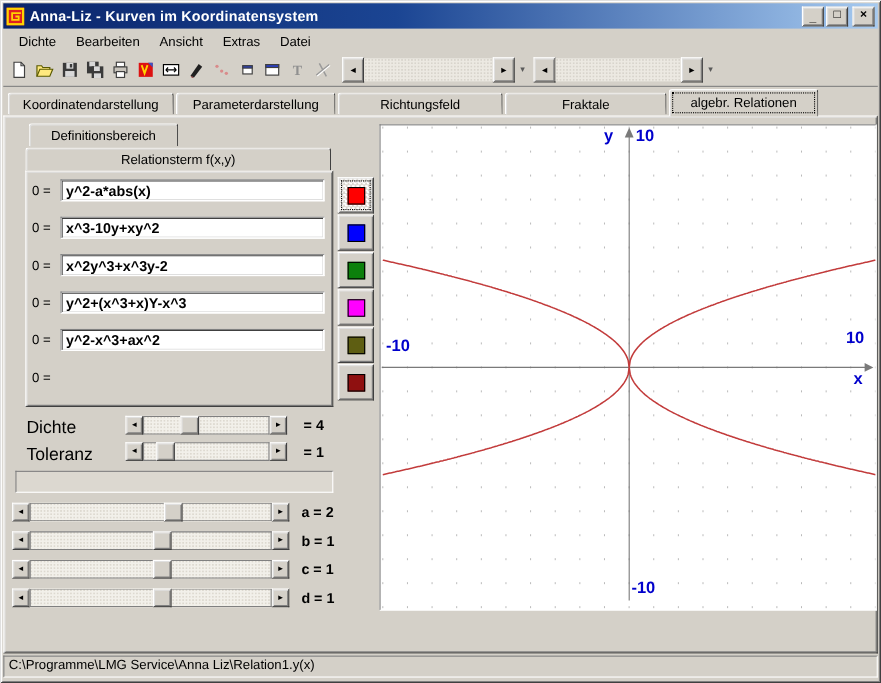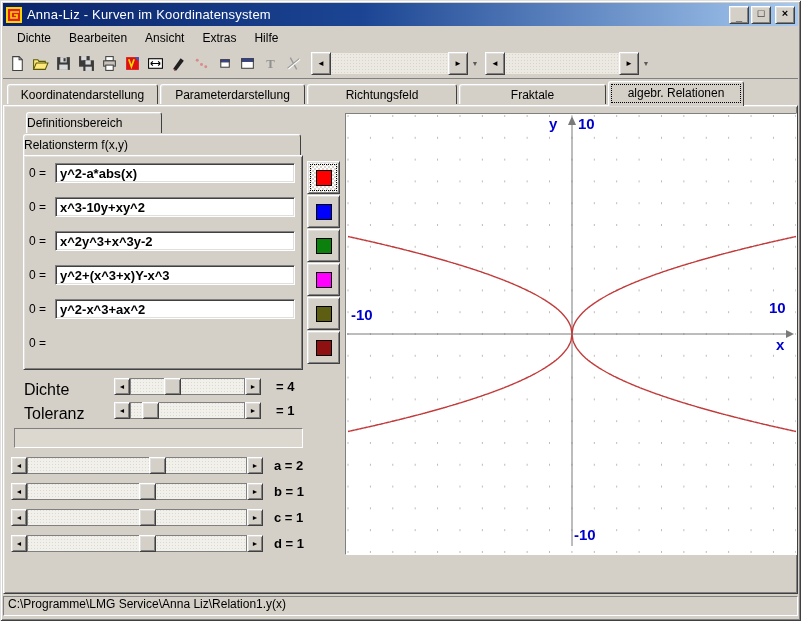--- a/index.html
+++ b/index.html
@@ -9,21 +9,21 @@
     box-shadow:inset 1px 1px 0 #dfdfdf, inset -1px -1px 0 #404040,
                inset 2px 2px 0 #ffffff, inset -2px -2px 0 #808080;}
   
   .raised{background:#d4d0c8;border:1px solid;border-color:#ffffff #404040 #404040 #ffffff;
           box-shadow:inset 1px 1px 0 #dfdfdf, inset -1px -1px 0 #808080;}
   
   .titlebar{position:absolute;left:3px;top:3px;width:795px;height:23px;
     background:linear-gradient(90deg,#0a246a 0%,#1b4593 45%,#a6caf0 100%);
     display:flex;align-items:center;padding:0 3px;box-sizing:border-box;}
   .app-icon{width:16px;height:16px;background:#e02020;border:2px solid #ffd400;box-sizing:border-box;flex:0 0 auto;}
-  .title-text{color:#fff;font-weight:normal;font-size:13px;margin-left:5px;flex:1;white-space:nowrap;
+  .title-text{color:#fff;font-weight:bold;font-size:13px;margin-left:5px;flex:1;white-space:nowrap;
     overflow:hidden;letter-spacing:.2px;}
   .win-btn{width:18px;height:16px;margin-left:2px;display:flex;align-items:center;justify-content:center;
     font-size:11px;font-weight:bold;line-height:1;cursor:default;}
   .win-btn span{transform:translateY(-1px);}
   .win-min span{transform:translateY(2px);}
   
   .menubar{position:absolute;left:3px;top:27px;width:795px;height:22px;display:flex;align-items:center;padding-left:5px;}
   .menu-item{padding:3px 9px;}
   
   .toolbar{position:absolute;left:3px;top:49px;width:795px;height:30px;display:flex;align-items:center;
@@ -40,21 +40,21 @@
   .tabs-row{position:absolute;left:3px;top:81px;width:795px;height:24px;}
   .tab{position:absolute;top:3px;height:20px;background:#d4d0c8;text-align:center;line-height:20px;
     border:1px solid #404040;border-bottom:none;border-left-color:#fff;border-top-color:#fff;
     border-top-left-radius:3px;border-top-right-radius:3px;box-sizing:border-box;
     box-shadow:inset 1px 1px 0 #dfdfdf;}
   .tab.active{top:0;height:25px;line-height:22px;z-index:6;outline:1px dotted #000;outline-offset:-4px;}
   
   .content{position:absolute;left:3px;top:105px;width:795px;height:489px;background:#d4d0c8;
     border:1px solid;border-color:#ffffff #404040 #404040 #ffffff;
     box-shadow:inset 1px 1px 0 #dfdfdf, inset -1px -1px 0 #808080;box-sizing:border-box;z-index:5;}
-  .subtab{position:absolute;height:21px;background:#d4d0c8;line-height:20px;
+  .subtab{position:absolute;height:21px;background:#d4d0c8;text-align:center;line-height:20px;
     border:1px solid #404040;border-bottom:none;border-left-color:#fff;border-top-color:#fff;
     border-top-left-radius:3px;border-top-right-radius:3px;box-sizing:border-box;
     box-shadow:inset 1px 1px 0 #dfdfdf;z-index:2;}
   .subtab.active{z-index:3;}
   .eq-box{position:absolute;left:19px;top:49px;width:280px;height:215px;
     border:1px solid;border-color:#ffffff #404040 #404040 #ffffff;
     box-shadow:inset 1px 1px 0 #dfdfdf, inset -1px -1px 0 #808080;box-sizing:border-box;}
   .eq-row{position:absolute;left:5px;height:22px;display:flex;align-items:center;width:266px;}
   .eq-label{width:26px;font-size:12px;flex:0 0 auto;}
   .eq-input{flex:1;height:20px;box-sizing:border-box;background:#fff;
@@ -110,21 +110,21 @@
     <div class="win-btn raised" style="margin-left:4px">
         <span>×</span>
       </div>
   </div>
 
   <div class="menubar">
     <div class="menu-item">Dichte</div>
     <div class="menu-item">Bearbeiten</div>
     <div class="menu-item">Ansicht</div>
     <div class="menu-item">Extras</div>
-    <div class="menu-item">Hilfe</div>
+    <div class="menu-item">Datei</div>
   </div>
 
   <div class="toolbar">
     <div class="tool-btn">
       <svg viewBox="0 0 16 16">
           <path d="M3.5 1.5 h6 l3 3 v10 h-9 z" fill="#fff" stroke="#404040"></path>
           <path d="M9.5 1.5 v3 h3" fill="none" stroke="#404040"></path>
         </svg>
     </div>
     <div class="tool-btn">

